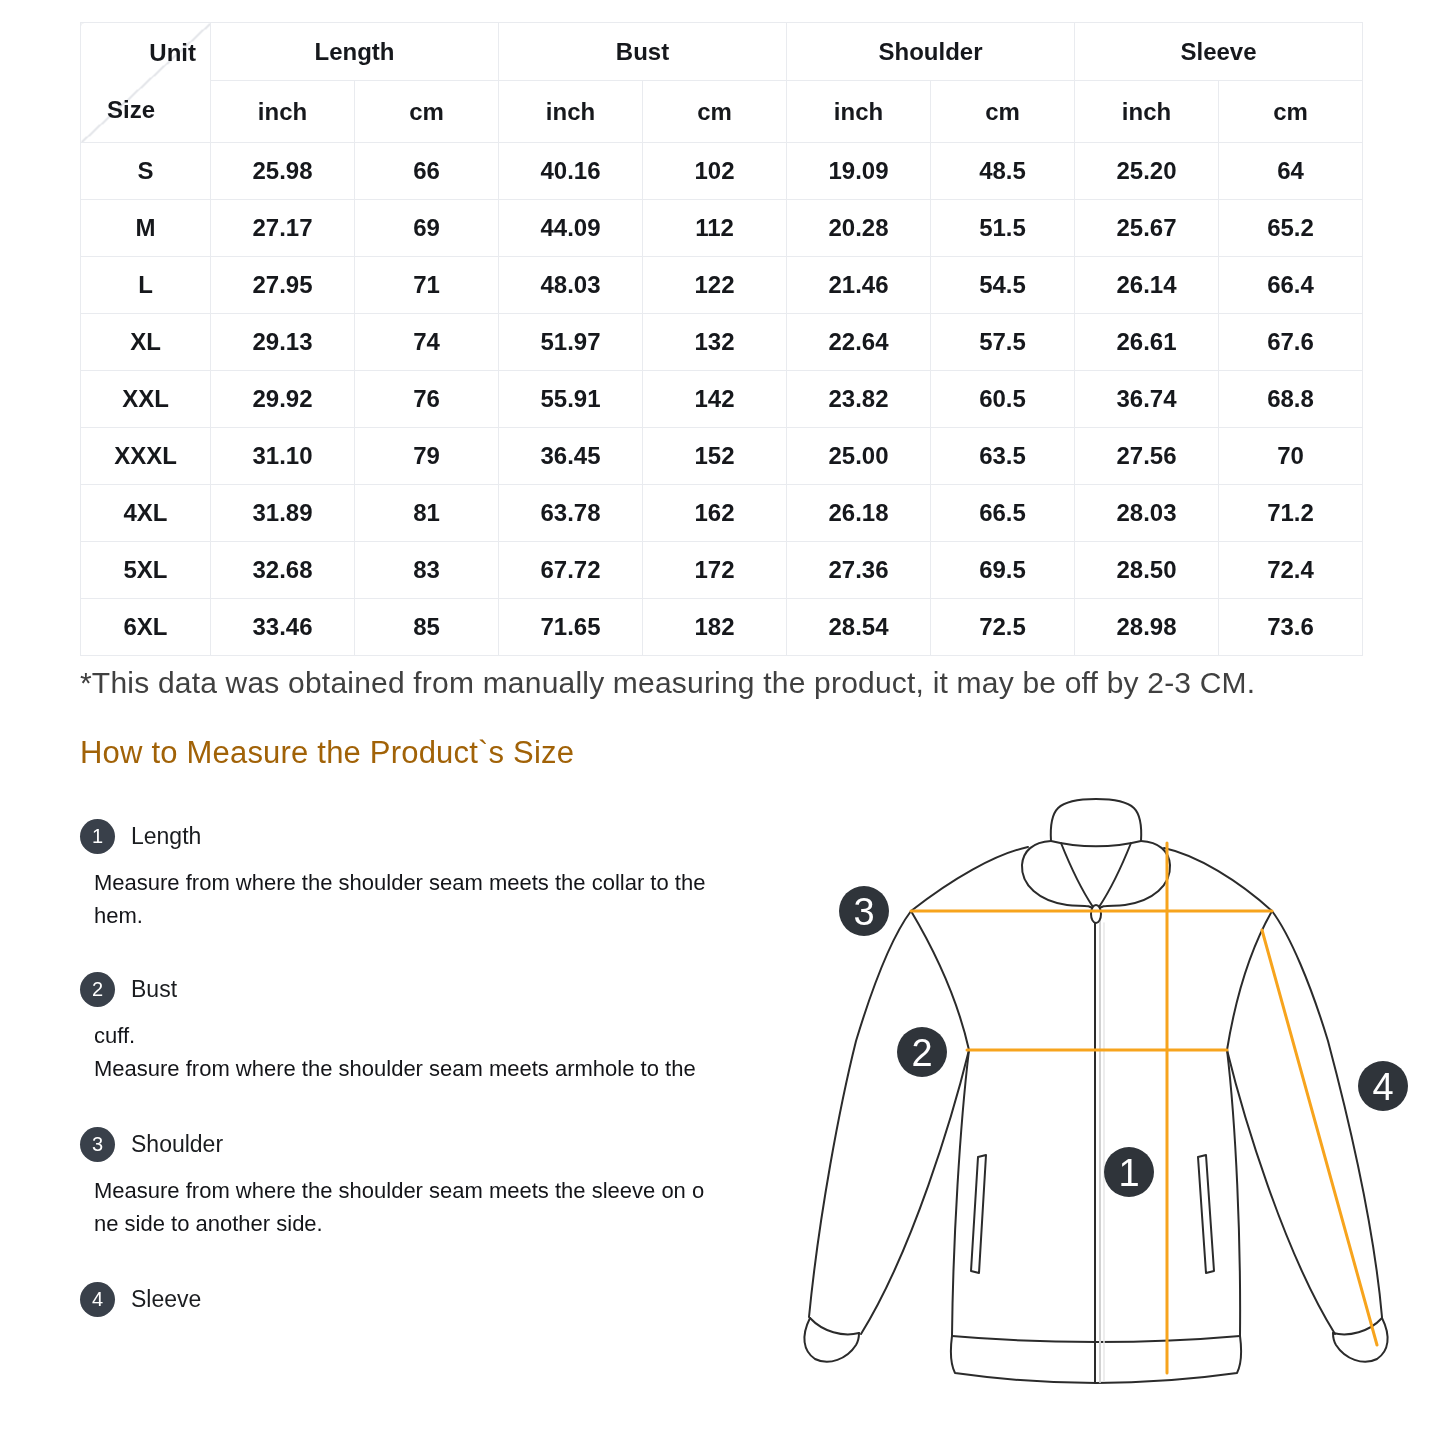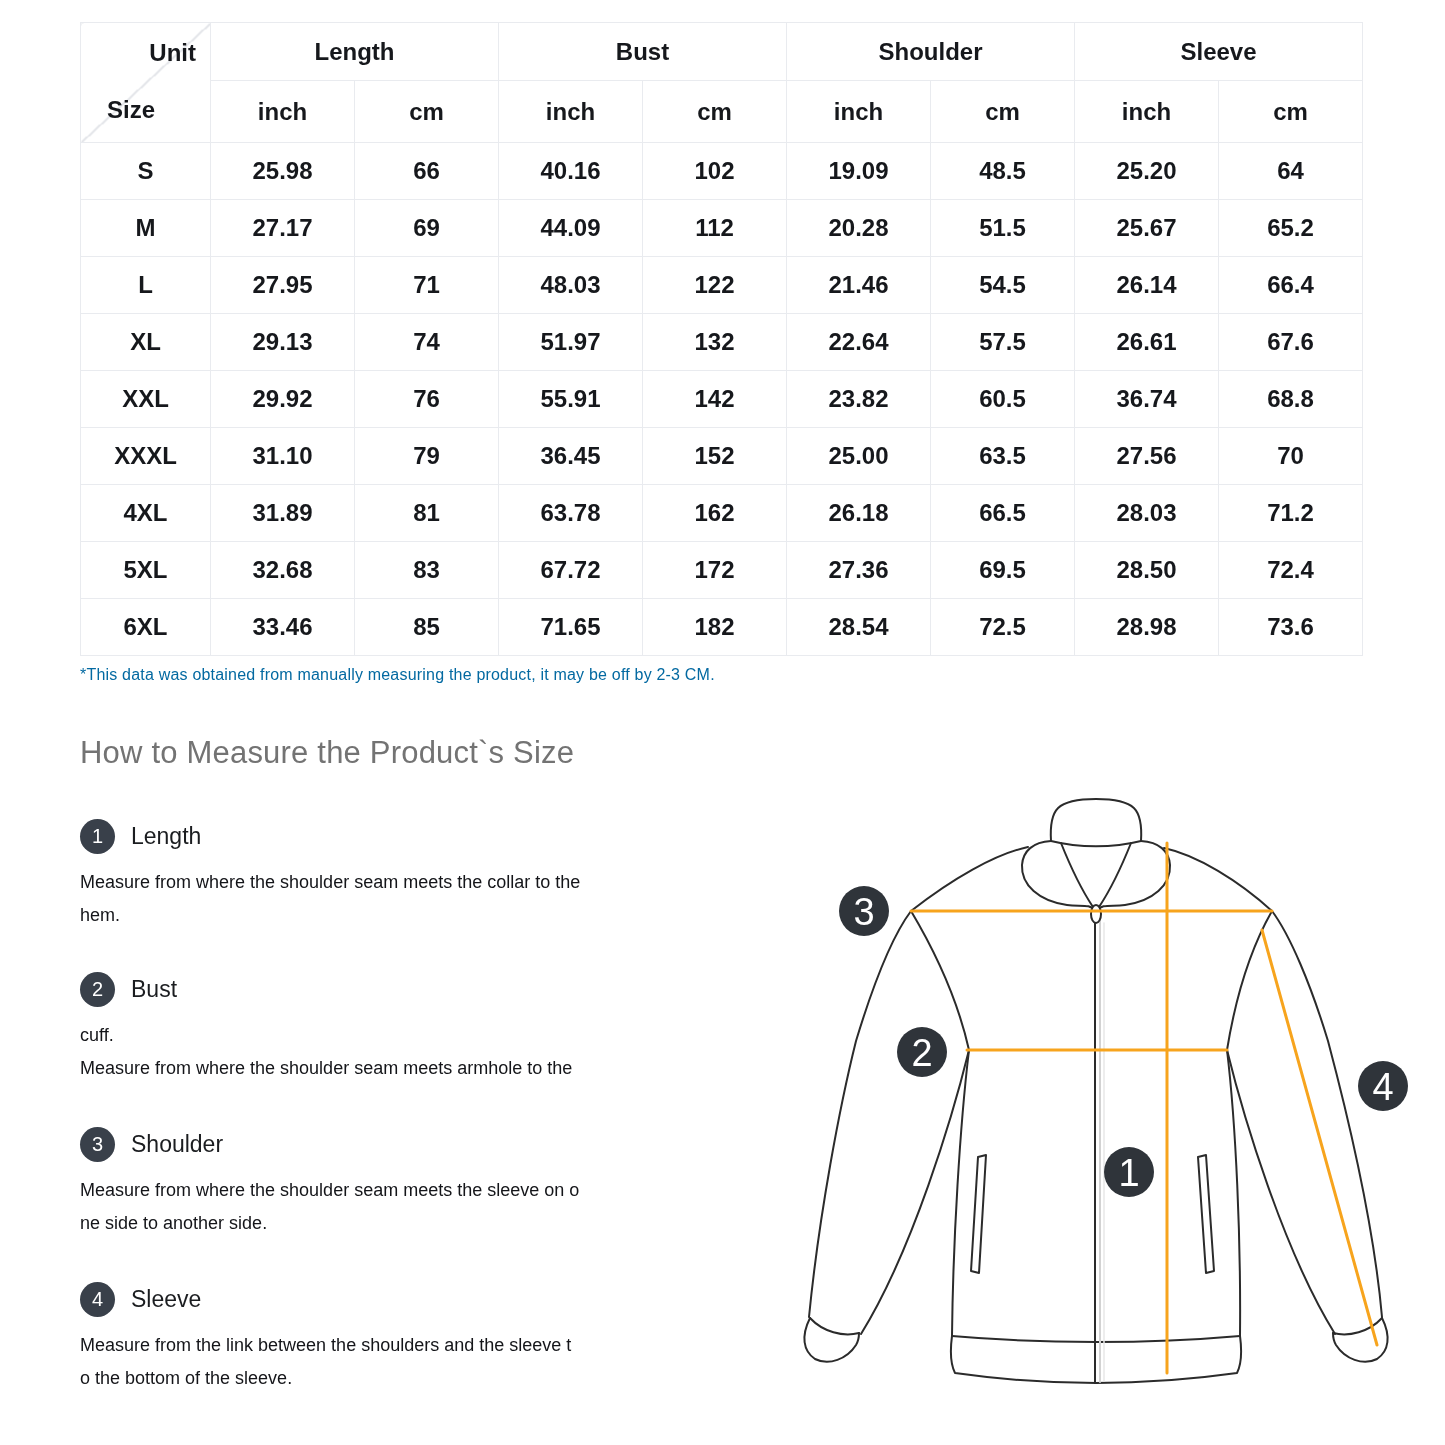--- a/index.html
+++ b/index.html
@@ -27,41 +27,41 @@
     background-image:linear-gradient(to bottom right,
       transparent calc(50% - 1px), #e4e6ea calc(50% - 1px),
       #e4e6ea calc(50% + 1px),  transparent calc(50% + 1px));
     margin-left:39px;
   }
   .corner .unit-word { position:absolute; top:16px;  right:14px; }
   .corner .size-word { position:absolute; bottom:18px; left:26px; }
 
   .footnote {
     position:absolute; left:80px; top:666px;
-    font-size:16px; color:#0369a1; letter-spacing:0.2px;
+    font-size:30px; color:#404040; letter-spacing:0.2px;
   }
 
   
   .howto-title {
     position:absolute; left:80px; top:735px;
-    font-size:31px; font-weight:400; color:#737373; letter-spacing:0.2px;
+    font-size:31px; font-weight:400; color:#a16207; letter-spacing:0.2px;
   }
   .measure-item { position:absolute; left:80px; width:780px; }
   .measure-item.i0 { top:818px; }
   .measure-item.i1 { top:971px; }
   .measure-item.i2 { top:1126px; }
   .measure-item.i3 { top:1281px; }
   .item-head { display:flex; align-items:center; gap:16px; height:36px; }
   .step-badge {
     width:35px; height:35px; border-radius:50%;
     background:#39404a; color:#fff; font-size:20px; font-weight:500;
     display:flex; align-items:center; justify-content:center; flex:0 0 auto;
   }
   .item-label { font-size:23px; color:#1b1d20; }
-  .item-desc  { margin-top:12px; font-size:18px; line-height:33px; color:#141519; }
+  .item-desc  { margin-top:12px; font-size:22px; line-height:33px; color:#141519;margin-left:14px; }
   .item-desc .line { white-space:nowrap; }
 
   
   .diagram { position:absolute; left:785px; top:785px; width:660px; height:660px; }
   .diagram svg { display:block; }
 </style>
 </head>
 <body>
 
 <table class="size-table">
@@ -236,24 +236,20 @@
     <div class="line">Measure from where the shoulder seam meets the sleeve on o</div>
     <div class="line">ne side to another side.</div>
   </div>
 </div>
 
 <div class="measure-item i3">
   <div class="item-head">
     <div class="step-badge">4</div>
     <div class="item-label">Sleeve</div>
   </div>
-  <div class="item-desc">
-    <div class="line">Measure from the link between the shoulders and the sleeve t</div>
-    <div class="line">o the bottom of the sleeve.</div>
-  </div>
 </div>
 
 <div class="diagram">
   <svg viewBox="0 0 660 660" width="660" height="660" xmlns="http://www.w3.org/2000/svg">
 
     <g fill="none" stroke="#2b2b2b" stroke-width="2" stroke-linecap="round" stroke-linejoin="round">
 
       <path d="M 266 56 C 264 24 272 14 311 14 C 350 14 358 24 356 56"></path>
       <path d="M 266 56 C 294 63 328 63 356 56"></path>
       <path d="M 266 56 C 248 57 238 66 237 80 C 236 100 254 116 282 120 C 295 122 305 118 310 126"></path>

